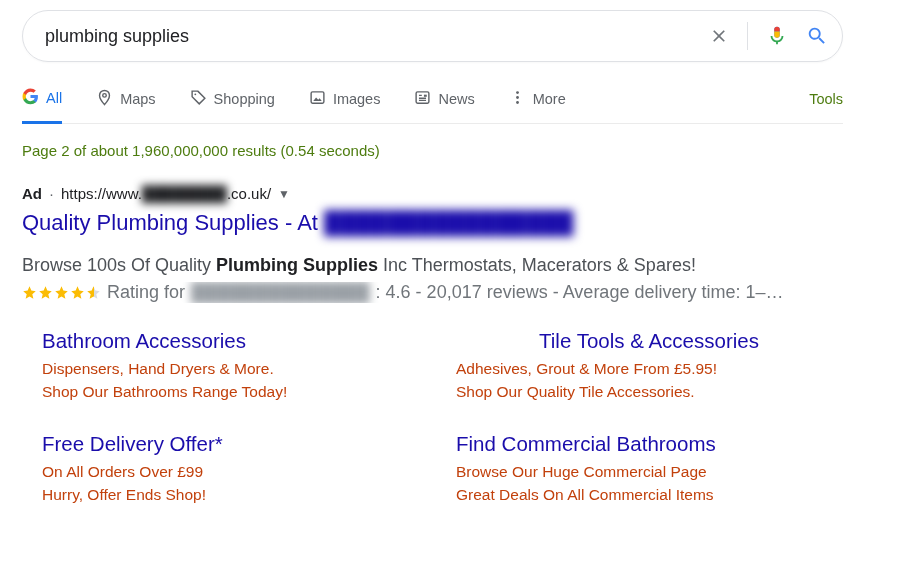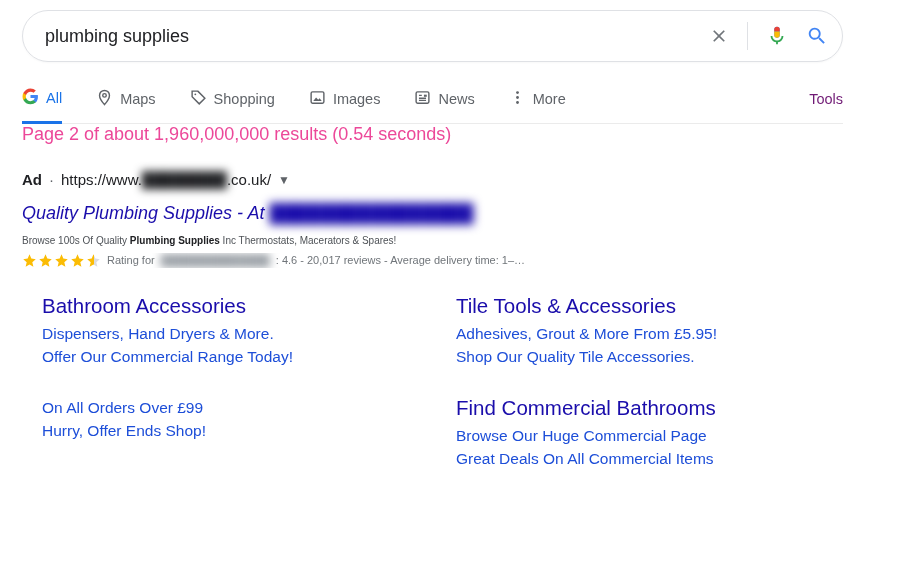--- a/index.html
+++ b/index.html
@@ -7,39 +7,39 @@
   .wrap { padding: 10px 22px; width: 865px; }
   .search-bar { display: flex; align-items: center; border: 1px solid #dfe1e5; border-radius: 40px; height: 52px; padding: 0 14px 0 22px; box-shadow: 0 1px 2px rgba(0,0,0,.03); }
   .search-input { flex: 1; border: none; outline: none; font-size: 18px; color: #202124; }
   .search-icons { display: flex; align-items: center; gap: 18px; }
   .vdiv { width: 1px; height: 28px; background: #dfe1e5; }
   .icon-btn { display:flex; align-items:center; justify-content:center; cursor:pointer; }
   .tabs-row { display: flex; align-items: center; margin-top: 26px; border-bottom: 1px solid #ebebeb; }
   .tabs { display: flex; gap: 34px; }
   .tab { display: flex; align-items: center; gap: 7px; color: #5f6368; font-size: 14.5px; padding-bottom: 13px; cursor:pointer;text-align:right; }
   .tab.active { color: #1a73e8; border-bottom: 3px solid #1a73e8; margin-bottom: -1px; }
-  .tools { margin-left: auto; color: #701a75; font-size: 14.5px; padding-bottom: 13px; cursor:pointer; }
-  .stats { color: #ec4899; font-size: 18px; }
+  .tools { margin-left: auto; color: #4d7c0f; font-size: 14.5px; padding-bottom: 13px; cursor:pointer; }
+  .stats { color: #4d7c0f; font-size: 15px; margin-top: 18px; }
   .result { margin-top: 26px; }
   .ad-row { display:flex; align-items:center; gap:7px; color:#202124; font-size:15px; }
   .ad-label { font-weight: 700; text-align: right; }
   .dot { color:#5f6368; }
   .ad-url { color:#202124; }
   .ad-url .blur { filter: blur(4px); user-select:none; }
   .caret { color:#5f6368; font-size:12px; }
-  .title { font-size: 18px; color:#1a0dab; margin-top: 15px; font-style: italic; }
+  .title { font-size: 22px; color:#1a0dab; margin-top: 8px; }
   .title .blur { filter: blur(5px); user-select:none; }
-  .desc { font-size: 10px; color:#4d5156; margin-top: 10px; line-height:1.45; }
+  .desc { font-size: 18px; color:#4d5156; margin-top: 16px; line-height:1.45; }
   .desc b { color:#202124; font-weight:700; }
-  .rating-row { display:flex; align-items:center; gap:6px; font-size:11px; color:#70757a; margin-top:4px; flex-wrap:nowrap; overflow:hidden; white-space:nowrap; }
+  .rating-row { display:flex; align-items:center; gap:6px; font-size:18px; color:#70757a; margin-top:4px; flex-wrap:nowrap; overflow:hidden; white-space:nowrap; }
   .stars { display:flex; gap:1px; }
   .rating-row .blur { filter: blur(4px); user-select:none; color:#9aa0a6; }
   .sitelinks { display:grid; grid-template-columns: 1fr 1fr; column-gap: 40px; row-gap: 28px; margin: 26px 0 0 20px; max-width: 800px; gap: 28px; }
   .sl-title { font-size: 20.5px; color:#1a0dab; margin-bottom:4px; }
-  .sl-line { font-size: 15.5px; color:#1d4ed8; line-height:1.5; }
+  .sl-line { font-size: 15.5px; color:#c2410c; line-height:1.5; }
   a { text-decoration: none; }
 </style>
 </head>
 <body>
 
 <div class="wrap">
 
   <div class="search-bar">
     <input class="search-input" value="plumbing supplies" style="">
     <div class="search-icons">
@@ -172,28 +172,29 @@
       </span>
       <span>Rating for </span>
       <span class="blur">██████████████</span>
       <span>: 4.6 - 20,017 reviews - Average delivery time: 1–…</span>
     </div>
 
     <div class="sitelinks">
       <div>
         <a href="#" class="sl-title" style="display:block;">Bathroom Accessories</a>
         <div class="sl-line">Dispensers, Hand Dryers &amp; More.</div>
-        <div class="sl-line">Offer Our Commercial Range Today!</div>
-      </div>
-      <div>
-        <a href="#" class="sl-title" style="display:block;">Tile Tools &amp; Accessories</a>
+        <div class="sl-line">Shop Our Bathrooms Range Today!</div>
+      </div>
+      <div>
+        <a href="#" class="sl-title" style="display:block;text-align:center;">Tile Tools &amp; Accessories</a>
         <div class="sl-line">Adhesives, Grout &amp; More From £5.95!</div>
         <div class="sl-line">Shop Our Quality Tile Accessories.</div>
       </div>
       <div>
+        <a href="#" class="sl-title" style="display:block;">Free Delivery Offer*</a>
         <div class="sl-line">On All Orders Over £99</div>
         <div class="sl-line">Hurry, Offer Ends Shop!</div>
       </div>
       <div>
         <a href="#" class="sl-title" style="display:block;">Find Commercial Bathrooms</a>
         <div class="sl-line">Browse Our Huge Commercial Page</div>
         <div class="sl-line">Great Deals On All Commercial Items</div>
       </div>
     </div>
   </div>

